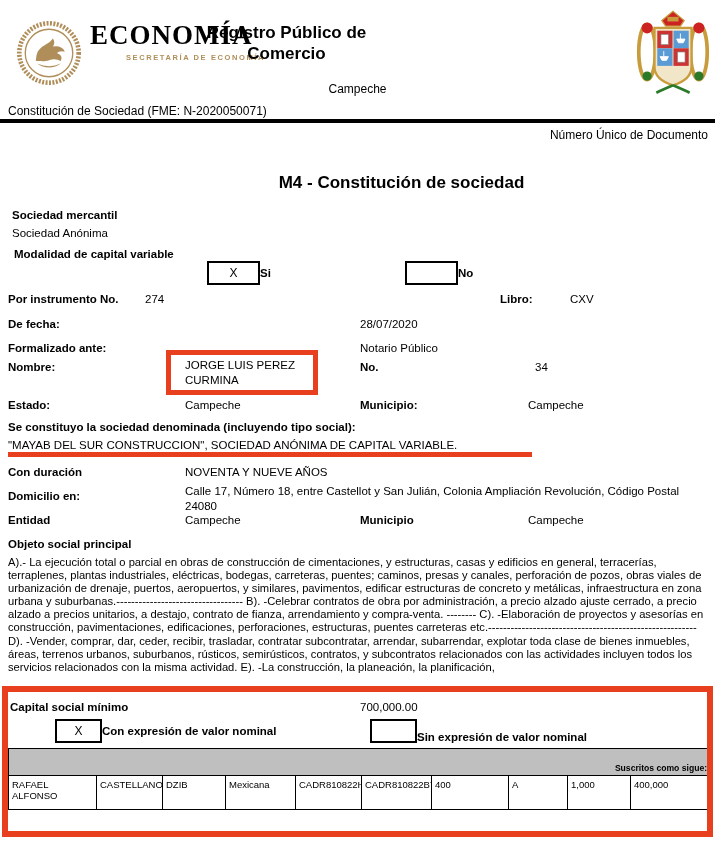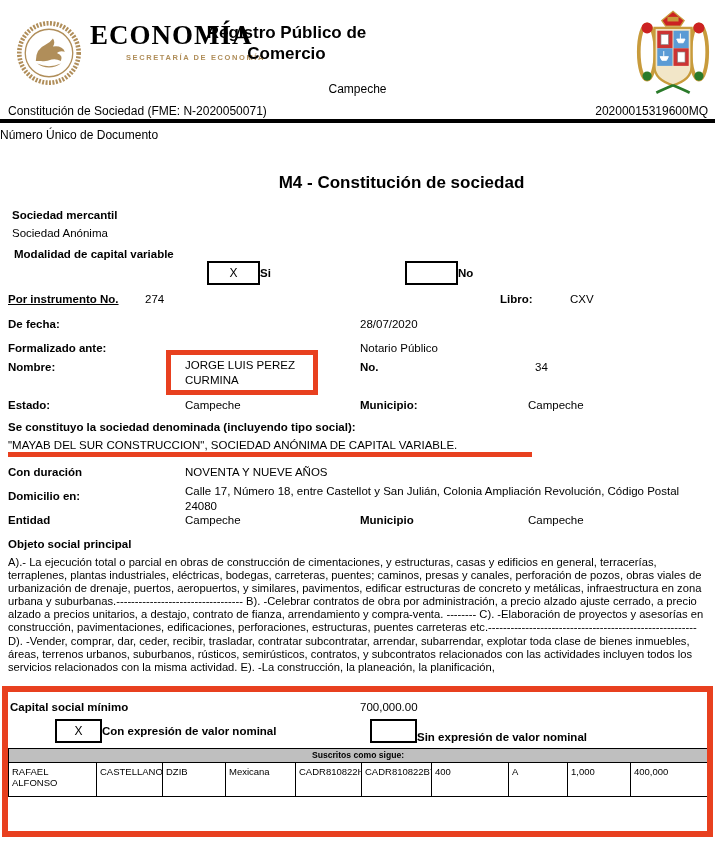--- a/index.html
+++ b/index.html
@@ -83,40 +83,39 @@
       <rect x="40.5" y="42" width="16.5" height="19" fill="#cc3333"></rect>
       <rect x="27" y="27" width="8" height="11" fill="#fff" stroke="#888" stroke-width="0.7"></rect>
       <rect x="45" y="46" width="8" height="11" fill="#fff" stroke="#888" stroke-width="0.7"></rect>
       <path d="M44 32 h9 l-2 4 h-5 Z M48 26 v6" fill="#fff" stroke="#fff" stroke-width="1"></path>
       <path d="M26 51 h9 l-2 4 h-5 Z M30 45 v6" fill="#fff" stroke="#fff" stroke-width="1"></path>
       <path d="M40 82 q-14 6 -18 8 M40 82 q14 6 18 8" stroke="#2a7a2a" stroke-width="3" fill="none"></path>
     </svg>
   </div>
 
   <div class="abs fs12" style="left:8px; top:104px;">Constitución de Sociedad (FME: N-2020050071)</div>
-  <div class="abs fs12" style="left:0; top:104px; width:708px; text-align:right;">20200015319600MQ</div>
   <div class="abs black-rule"></div>
-  <div class="abs fs12" style="left:0; top:128px; width:708px; text-align:left;">Número Único de Documento</div>
+  <div class="abs fs12" style="left:0; top:128px; width:708px; text-align:right;">Número Único de Documento</div>
 
   <div class="abs m4-title" style="left:0; top:173px;">M4 - Constitución de sociedad</div>
 
   <div class="abs fs11 b" style="left:12px; top:209px;">Sociedad mercantil</div>
   <div class="abs fs11" style="left:12px; top:227px;">Sociedad Anónima</div>
 
   <div class="abs fs11 b" style="left:14px; top:248px;">Modalidad de capital variable</div>
   <div class="abs" style="left:207px; top:261px; display:flex; align-items:center;">
     <span class="cbx">X</span>
     <span class="cbx-label">Si</span>
   </div>
   <div class="abs" style="left:405px; top:261px; display:flex; align-items:center;">
     <span class="cbx"></span>
     <span class="cbx-label">No</span>
   </div>
 
-  <div class="abs fs11 b" style="left:8px; top:293px;text-decoration:underline;">Por instrumento No.</div>
+  <div class="abs fs11 b" style="left:8px; top:293px;">Por instrumento No.</div>
   <div class="abs fs11" style="left:145px; top:293px;">274</div>
   <div class="abs fs11 b" style="left:500px; top:293px;">Libro:</div>
   <div class="abs fs11" style="left:570px; top:293px;">CXV</div>
 
   <div class="abs fs11 b" style="left:8px; top:318px;">De fecha:</div>
   <div class="abs fs11" style="left:360px; top:318px;">28/07/2020</div>
   <div class="abs fs11 b" style="left:8px; top:342px;">Formalizado ante:</div>
   <div class="abs fs11" style="left:360px; top:342px;">Notario Público</div>
 
   <div class="abs fs11 b" style="left:8px; top:361px;">Nombre:</div>
@@ -164,21 +163,21 @@
           <col style="width:70px">
         <col style="width:66px">
           <col style="width:70px">
           <col style="width:77px">
           <col style="width:59px">
         <col style="width:63px">
           <col style="width:77px">
       </colgroup>
       <thead>
         <tr>
-            <th colspan="10" class="susc-title" style="padding:1px 0 2px;">Suscritos como sigue:</th>
+            <th colspan="10" class="susc-title" style="padding:14px 0 2px;text-align:right;">Suscritos como sigue:</th>
           </tr>
       </thead>
       <tbody>
         <tr>
           <td class="wrapcell">RAFAEL ALFONSO</td>
           <td>CASTELLANOS</td>
           <td>DZIB</td>
           <td>Mexicana</td>
           <td>CADR810822HC</td>
           <td>CADR810822BY9</td>

